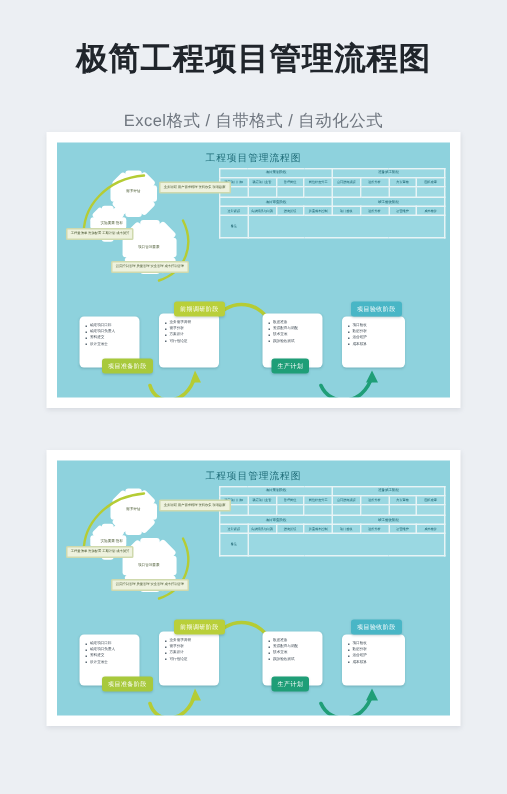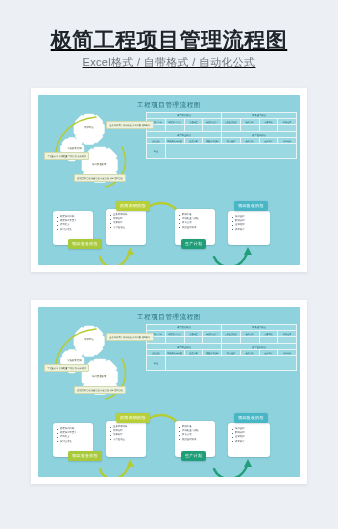--- a/index.html
+++ b/index.html
@@ -17,31 +17,30 @@
     width: 338px;
     height: 529px;
     position: relative;
     background: #eceff3;
   }
 
   
   .header {
     padding-top: 28px;
     text-align: center;
-    text-decoration: underline;
   }
   .main-title {
     font-size: 21px;
     font-weight: bold;
     color: #20252b;
     letter-spacing: 0.5px;
     line-height: 1.1;
   }
   .sub-title {
-    margin-top: 4px;
+    margin-top: 22px;
     font-size: 11px;
     color: #6f767f;
     letter-spacing: 0.3px;
   }
 
   
   .card-frame {
     position: absolute;
     left: 31px;
     width: 276px;

